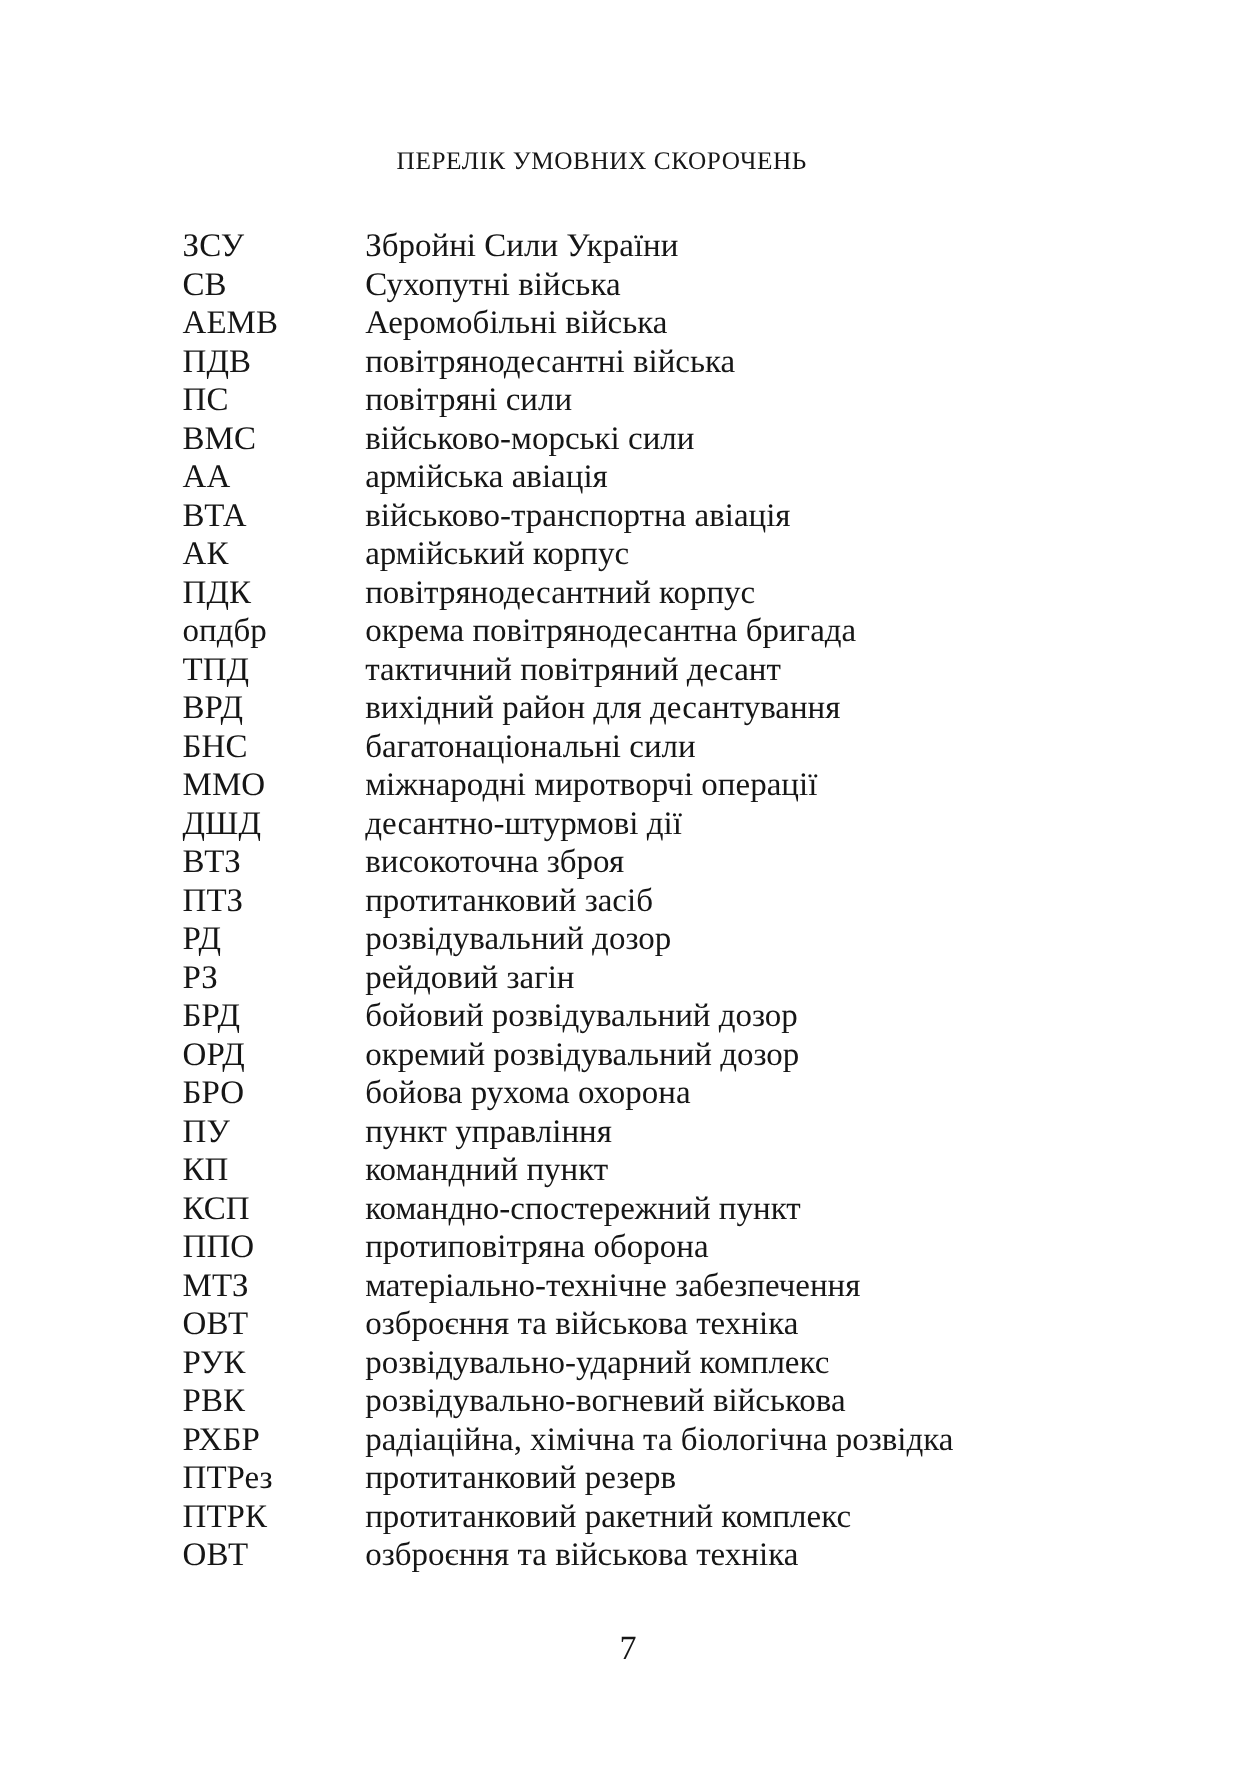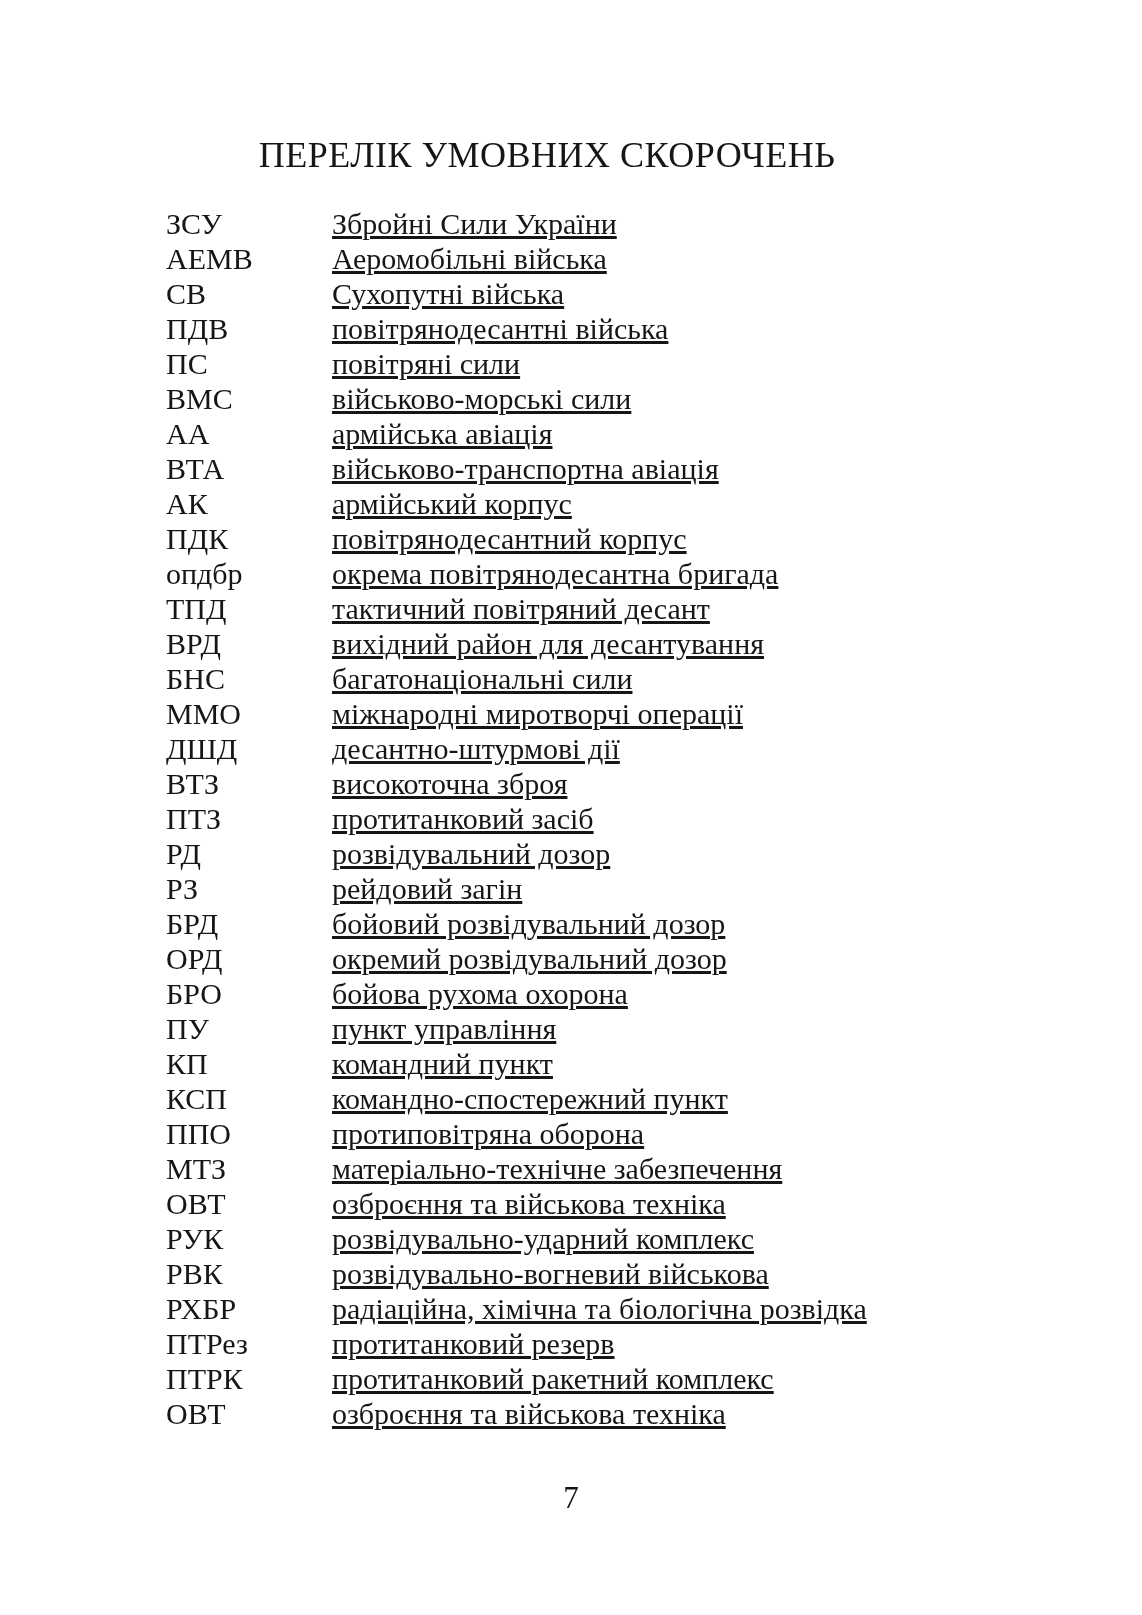--- a/index.html
+++ b/index.html
@@ -16,21 +16,21 @@
     font-family: "Liberation Serif", "DejaVu Serif", serif;
     color: #161616;
   }
   .title {
     position: absolute;
     top: 134px;
     left: 166px;
     width: 762px;
     margin: 0;
     text-align: center;
-    font-size: 36px;
+    font-size: 23px;
     font-weight: normal;
     letter-spacing: 0.5px;
     white-space: nowrap;
   }
   .abbr-list {
     position: absolute;
     top: 206px;
     left: 166px;
     right: 60px;
   }
@@ -40,21 +40,20 @@
     line-height: 35px;
     font-size: 30px;
     white-space: nowrap;
   }
   .abbr {
     flex: 0 0 166px;
     width: 166px;
   }
   .def {
     flex: 1 1 auto;
-    text-decoration: underline;
   }
   .page-number {
     position: absolute;
     top: 1480px;
     left: 0;
     width: 100%;
     text-align: center;
     font-size: 31px;
   }
 </style>
@@ -63,28 +62,28 @@
 
 <div class="page">
   <h1 class="title">ПЕРЕЛІК УМОВНИХ СКОРОЧЕНЬ</h1>
 
   <div class="abbr-list" id="abbr-list">
       <div class="row">
         <span class="abbr">ЗСУ</span>
         <span class="def">Збройні Сили України</span>
       </div>
       <div class="row">
+        <span class="abbr">СВ</span>
+        <span class="def">Сухопутні війська</span>
+      </div>
+      <div class="row">
         <span class="abbr">АЕМВ</span>
         <span class="def">Аеромобільні війська</span>
       </div>
       <div class="row">
-        <span class="abbr">СВ</span>
-        <span class="def">Сухопутні війська</span>
-      </div>
-      <div class="row">
         <span class="abbr">ПДВ</span>
         <span class="def">повітрянодесантні війська</span>
       </div>
       <div class="row">
         <span class="abbr">ПС</span>
         <span class="def">повітряні сили</span>
       </div>
       <div class="row">
         <span class="abbr">ВМС</span>
         <span class="def">військово-морські сили</span>

